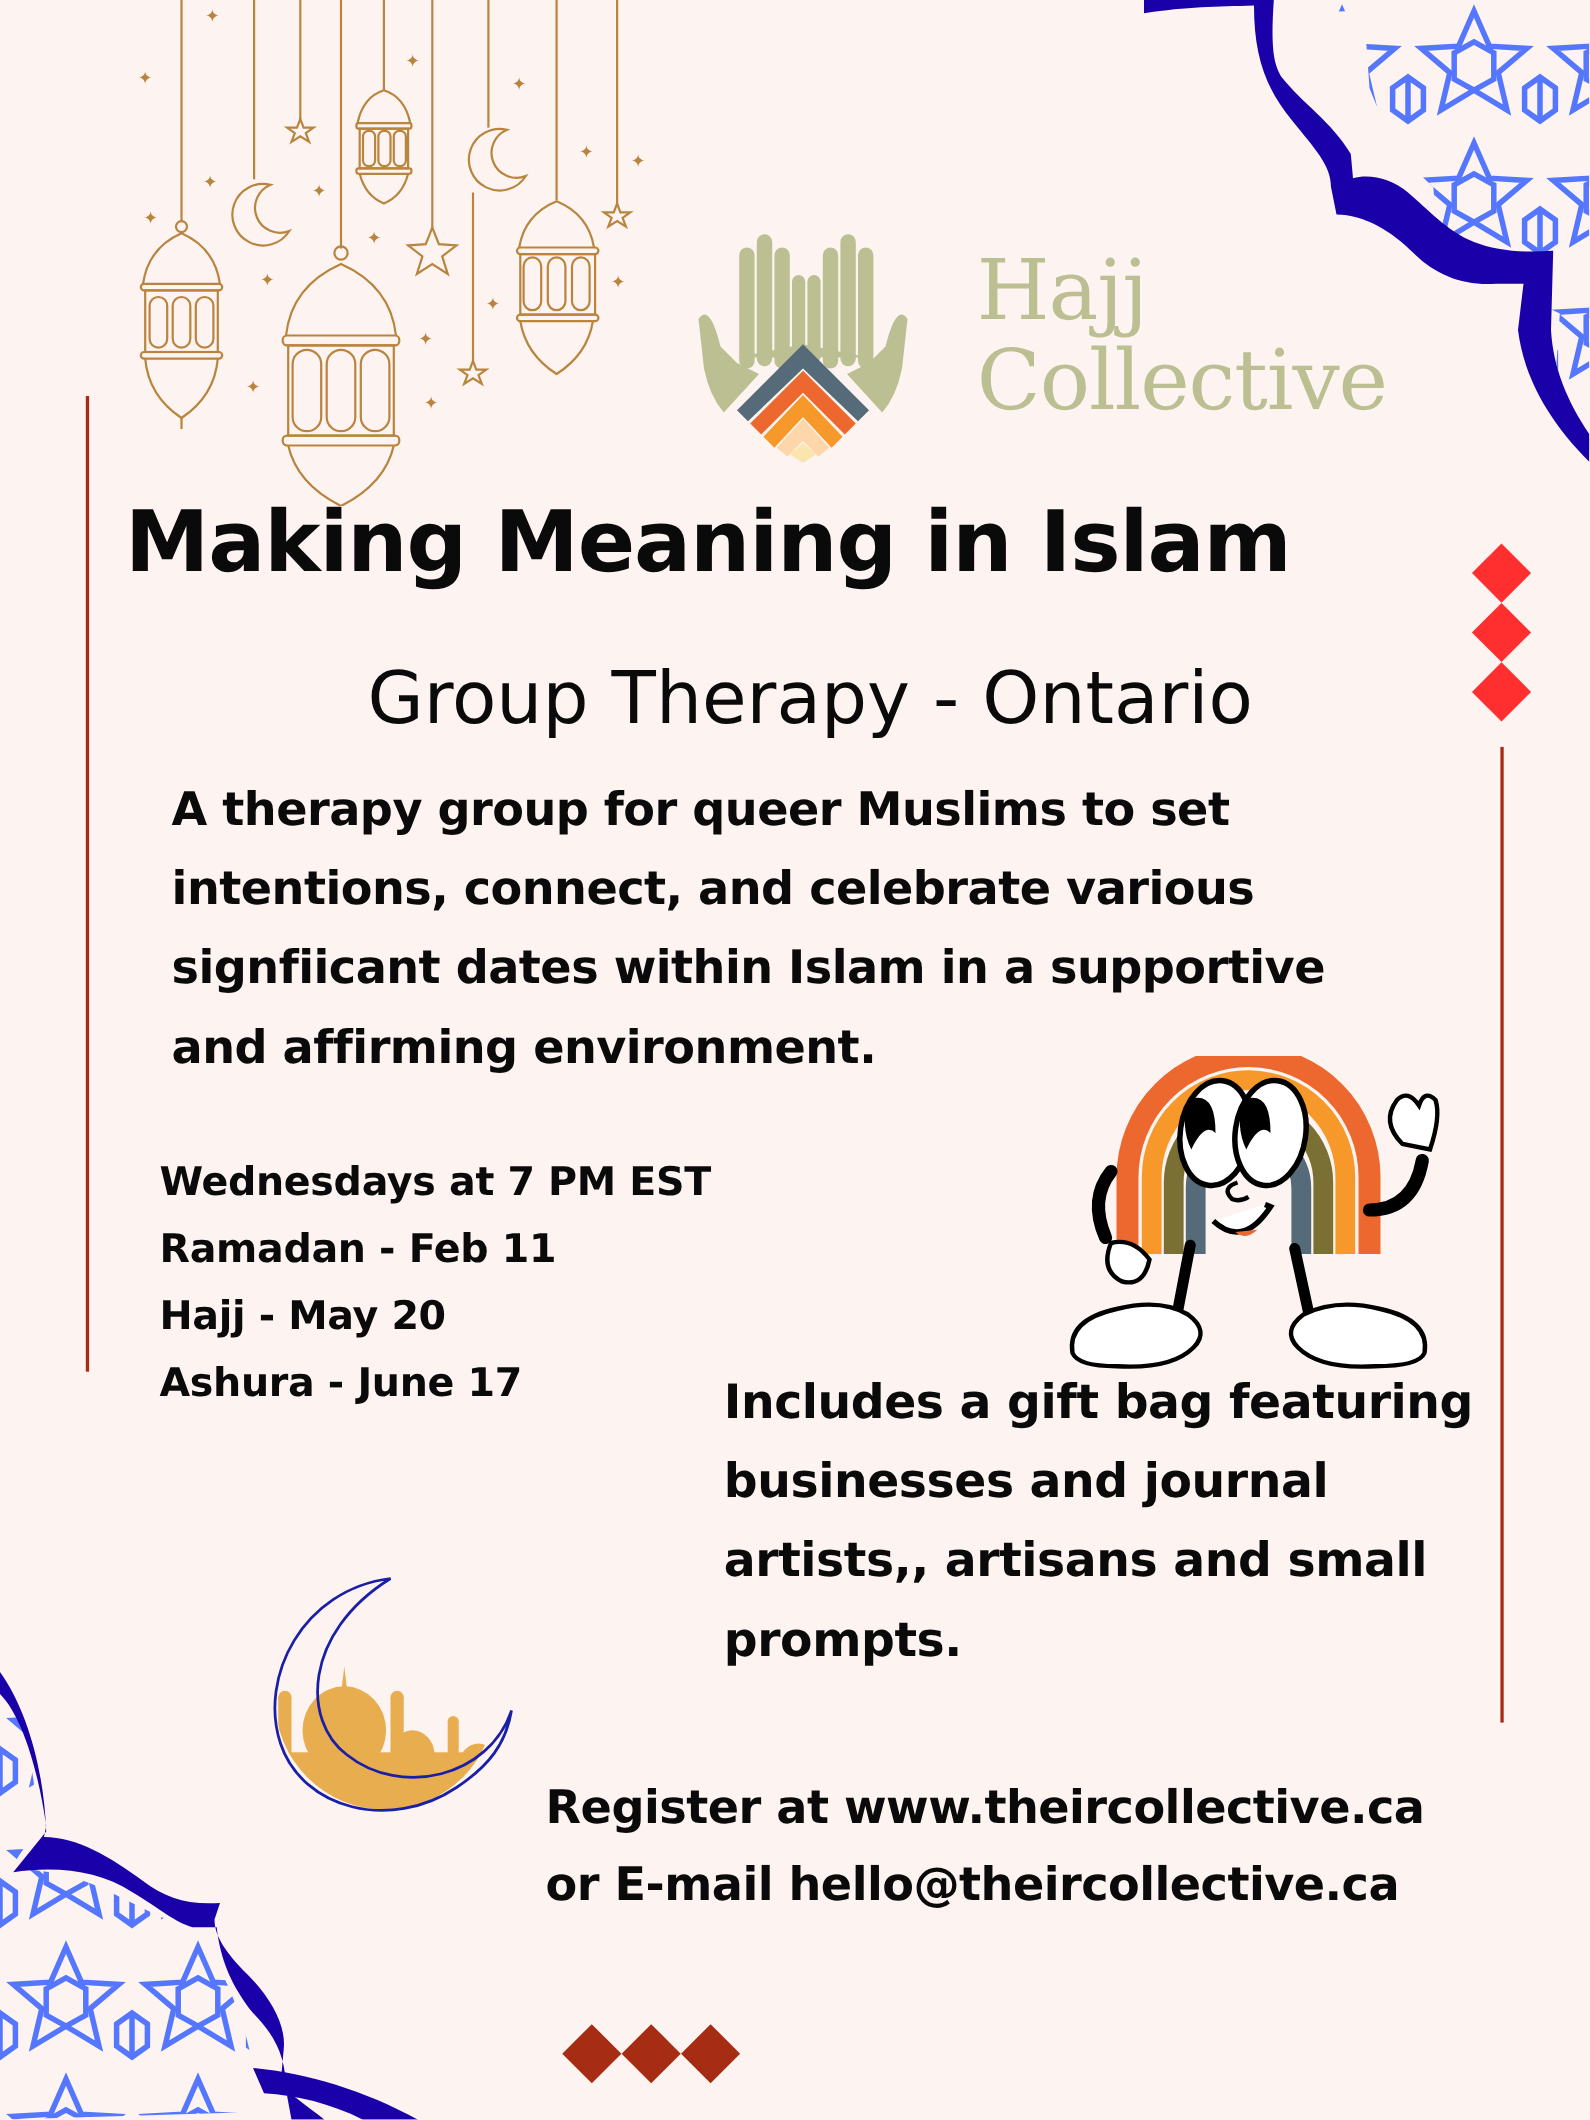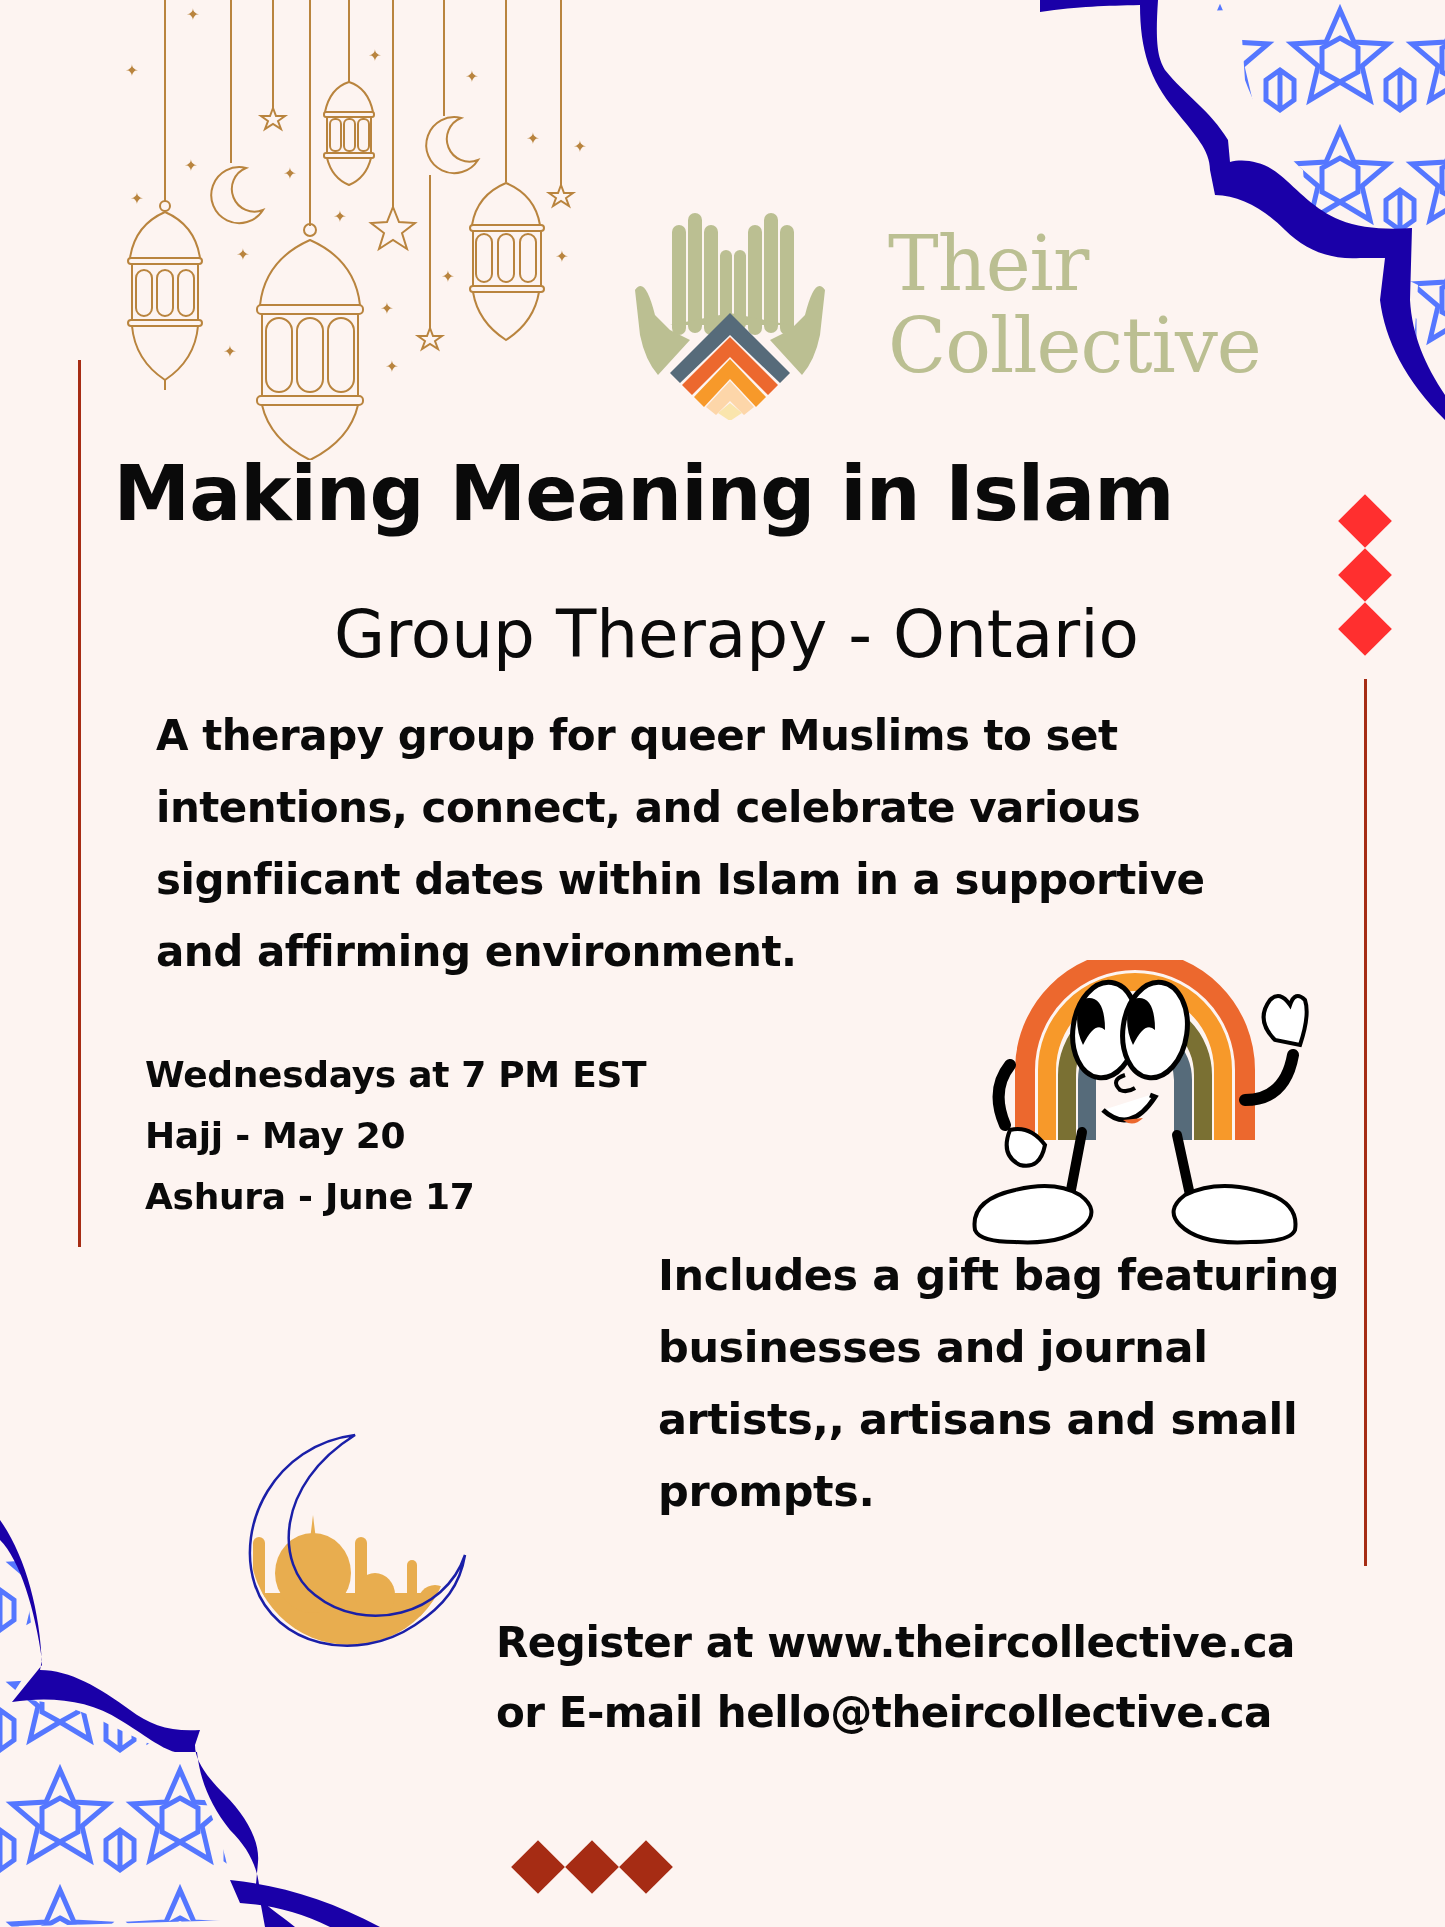--- a/index.html
+++ b/index.html
@@ -181,21 +181,21 @@
       <path d="M5,95 Q15,80 25,120 L40,135 L60,145 L28,180 Q15,165 10,140 Z"></path>
       <path d="M195,95 Q185,80 175,120 L160,135 L140,145 L172,180 Q185,165 190,140 Z"></path>
       <path d="M40,130 L160,130 L100,118 Z"></path>
     </g>
     <polygon points="100,118 160,178 150,188 100,140 50,188 40,178" fill="#566b7a"></polygon>
     <polygon points="100,142 148,190 138,200 100,162 62,200 52,190" fill="#ec682e"></polygon>
     <polygon points="100,164 136,202 126,212 100,184 74,212 64,202" fill="#f7992a"></polygon>
     <polygon points="100,186 124,212 114,220 100,206 86,220 76,212" fill="#fdd6a9"></polygon>
     <polygon points="100,208 112,218 100,226 88,218" fill="#fae5ac"></polygon>
   </svg>
-  <div class="abs brand-text" style="left:258px; top:30px;">Their</div>
+  <div class="abs brand-text" style="left:258px; top:30px;">Hajj</div>
   <div class="abs brand-text" style="left:258px; top:112px;">Collective</div>
 </div>
 
 <div class="abs vline" style="left:78px; top:360px; height:887px;"></div>
 <div class="abs vline" style="left:1364px; top:679px; height:887px;"></div>
 
 <div class="abs diamond" style="left:1346px; top:502px; background:#ff2f2f;"></div>
 <div class="abs diamond" style="left:1346px; top:556px; background:#ff2f2f;"></div>
 <div class="abs diamond" style="left:1346px; top:610px; background:#ff2f2f;"></div>
 
@@ -204,20 +204,21 @@
 
 <div class="abs desc">
   <div>A therapy group for queer Muslims to set</div>
   <div>intentions, connect,  and celebrate various</div>
   <div>signfiicant dates within Islam in a supportive</div>
   <div>and affirming environment.</div>
 </div>
 
 <div class="abs schedule">
   <div>Wednesdays at 7 PM EST</div>
+  <div>Ramadan - Feb 11</div>
   <div>Hajj - May 20</div>
   <div>Ashura - June 17</div>
 </div>
 
 <svg class="abs" style="left:955px; top:960px;" width="370" height="290" viewBox="0 0 370 290">
   <g fill="none" stroke-linecap="butt">
     <path d="M70,180 L70,110 A110,110 0 0 1 290,110 L290,180" stroke="#ec682e" stroke-width="20"></path>
     <path d="M92,180 L92,110 A88,88 0 0 1 268,110 L268,180" stroke="#f7992a" stroke-width="18"></path>
     <path d="M112,180 L112,115 A68,68 0 0 1 248,115 L248,180" stroke="#7a7033" stroke-width="18"></path>
     <path d="M132,180 L132,120 A48,48 0 0 1 228,120 L228,180" stroke="#566b7a" stroke-width="18"></path>

